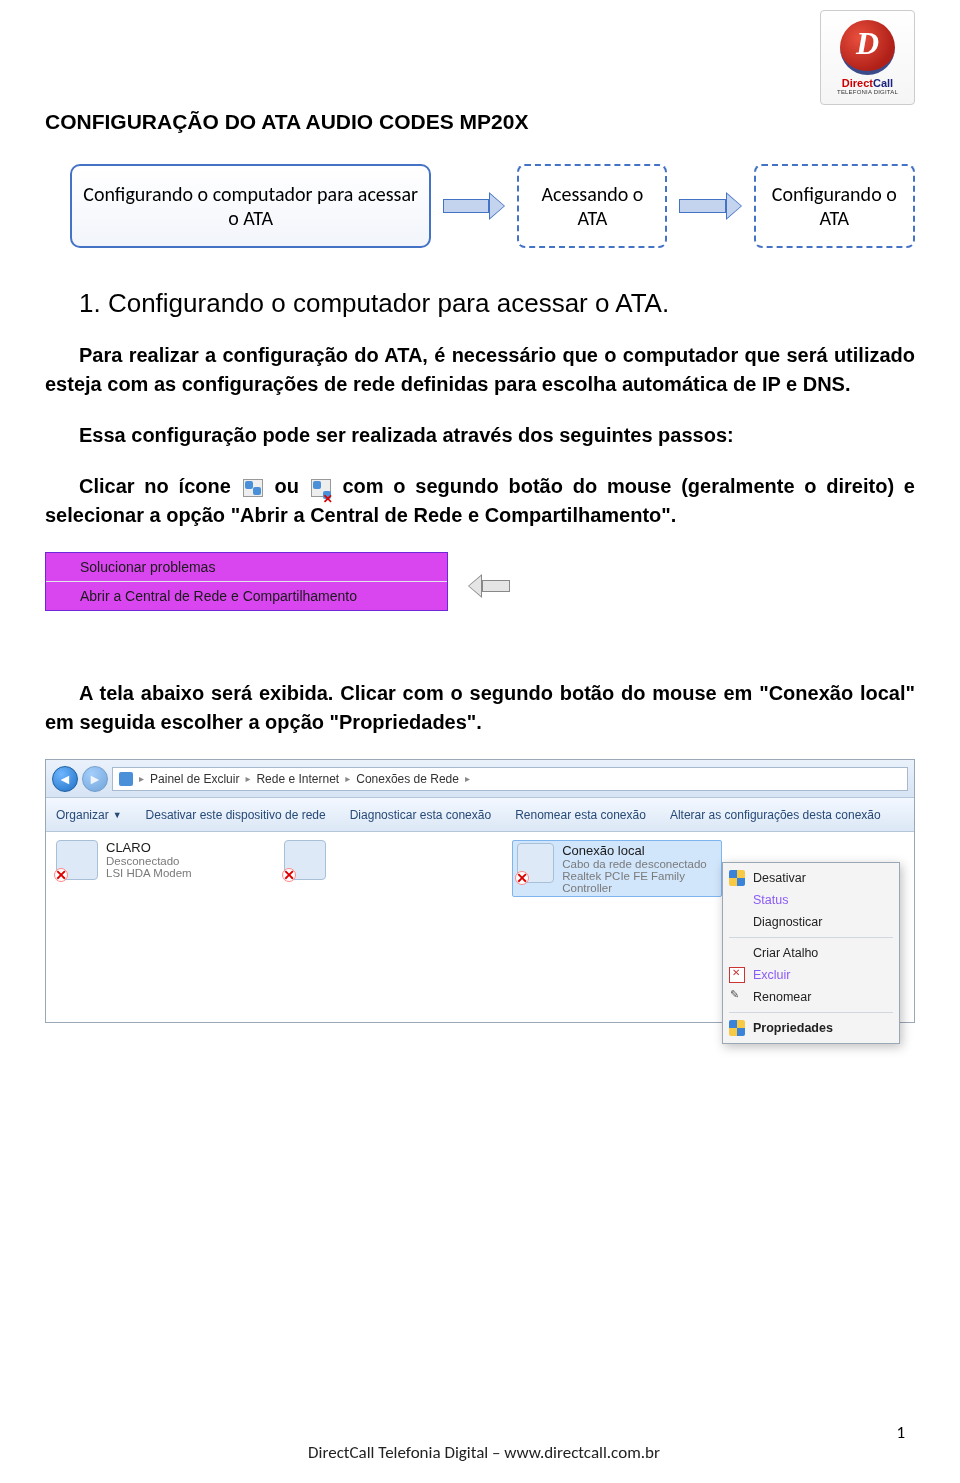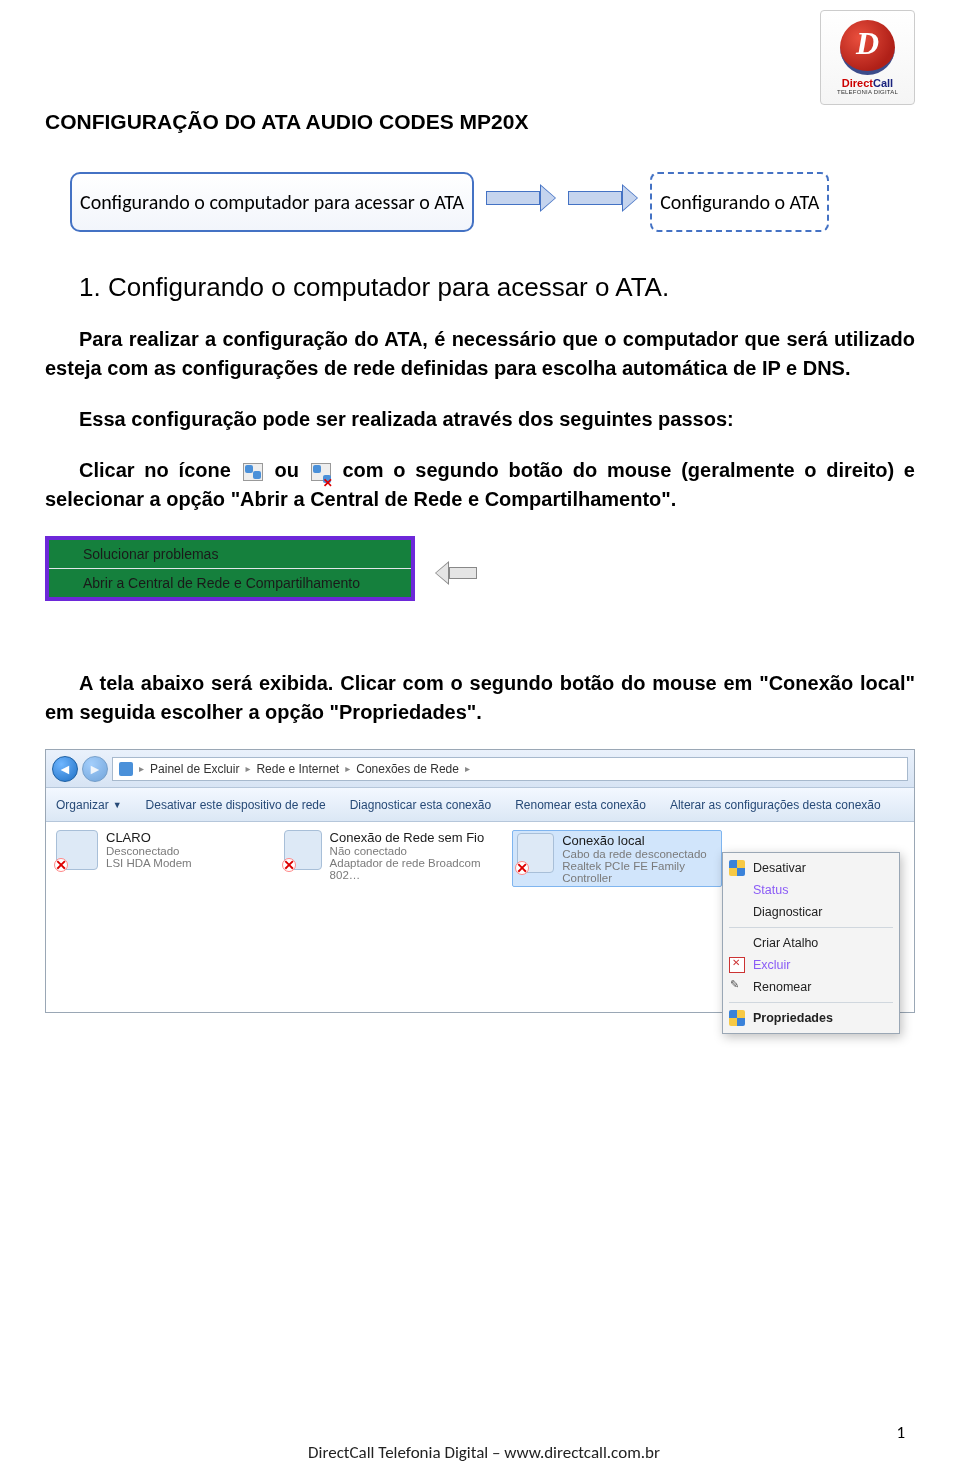--- a/index.html
+++ b/index.html
@@ -56,21 +56,20 @@
   .flow-box {
     border: 2px solid #4472c4;
     border-radius: 10px;
     padding: 16px 8px;
     font-family: Calibri, Arial, sans-serif;
     font-size: 20px;
     text-align: center;
     color: #000;
     background: linear-gradient(#fff, #f2f5fb);
     min-width: 150px;
-    margin-top: 8px;
   }
   .flow-box.dashed { border-style: dashed; border-radius: 8px; background:#fff; }
   .flow-arrow {
     width: 70px; height: 28px;
     display:flex; align-items:center;
   }
   .flow-arrow .shaft {
     flex:1; height:14px; background:#c5d4ee; border:1px solid #4472c4;
   }
   .flow-arrow .head {
@@ -105,23 +104,23 @@
   }
   .inline-icon.net::after{
     content:""; position:absolute; width:8px;height:8px;background:#4a90d9;border-radius:2px;bottom:1px;right:1px;
   }
   .inline-icon.bad::after{
     content:"✕"; position:absolute; color:#d00; font-size:12px; font-weight:bold; right:-1px; bottom:-3px;
   }
 
   
   .ctxmenu1 {
-    width: 370px;
-    border: 4px solid #6d28d9;
-    background: #15803d;
+    width: 403px;
+    border: 1px solid #6d28d9;
+    background: #d946ef;
     margin: 0 0 8px 0;
     font-family: "Segoe UI", Tahoma, sans-serif;
     font-size: 14px;
     color: #1a1a1a;
   }
   .ctxmenu1 .row {
     padding: 6px 12px 6px 34px;
     border-top: 1px solid #e2e6ea;
     position: relative;
   }
@@ -273,20 +272,21 @@
   </div>
 
   <div class="doc-title">CONFIGURAÇÃO DO ATA AUDIO CODES MP20X</div>
 
   <div class="flow-row">
     <div class="flow-box">Configurando o computador para acessar o ATA</div>
     <div class="flow-arrow">
         <div class="shaft"></div>
         <div class="head"></div>
       </div>
+    <div class="flow-box dashed">Acessando o ATA</div>
     <div class="flow-arrow">
         <div class="shaft"></div>
         <div class="head"></div>
       </div>
     <div class="flow-box dashed">Configurando o ATA</div>
   </div>
 
   <div class="section-num" style="text-indent:34px">1. Configurando o computador para acessar o ATA.</div>
 
   <p class="para indent">Para realizar a configuração do ATA, é necessário que o computador que será utilizado esteja com as configurações de rede definidas para escolha automática de IP e DNS.</p>
@@ -345,25 +345,20 @@
         <div class="meta">
           <div class="name">CLARO</div>
           <div class="sub">Desconectado</div>
           <div class="sub">LSI HDA Modem</div>
         </div>
       </div>
       <div class="conn">
         <div class="ico">
             <span class="x">✕</span>
           </div>
-        <div class="meta">
-          <div class="name">Conexão de Rede sem Fio</div>
-          <div class="sub">Não conectado</div>
-          <div class="sub">Adaptador de rede Broadcom 802…</div>
-        </div>
       </div>
       <div class="conn sel">
         <div class="ico">
             <span class="x">✕</span>
           </div>
         <div class="meta">
           <div class="name">Conexão local</div>
           <div class="sub">Cabo da rede desconectado</div>
           <div class="sub">Realtek PCIe FE Family Controller</div>
         </div>

